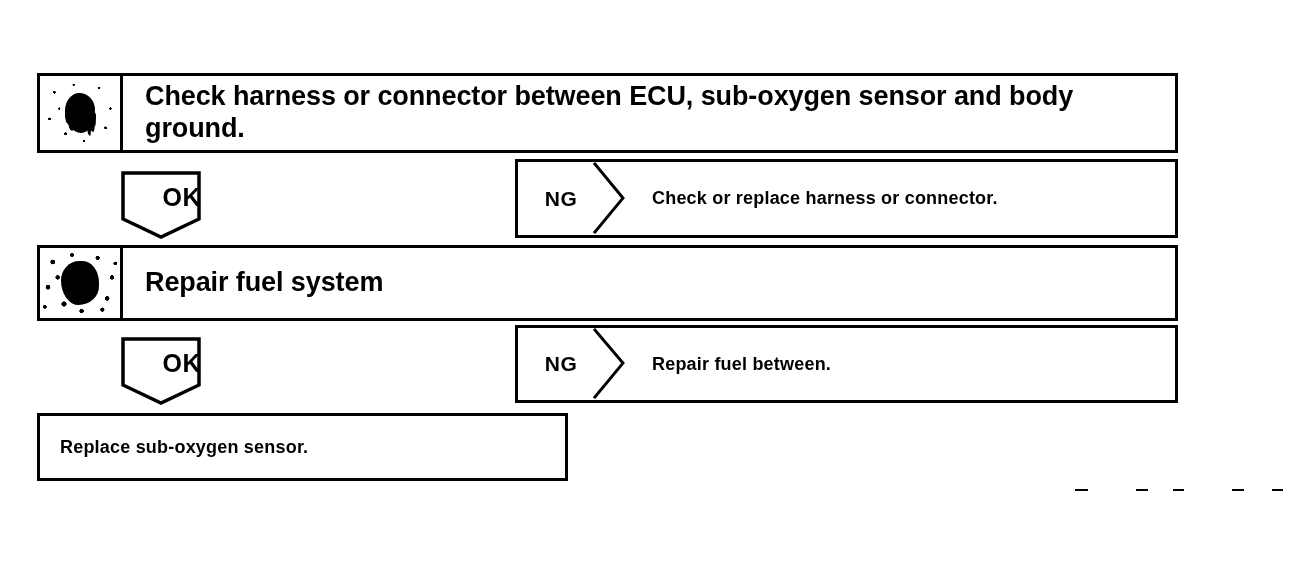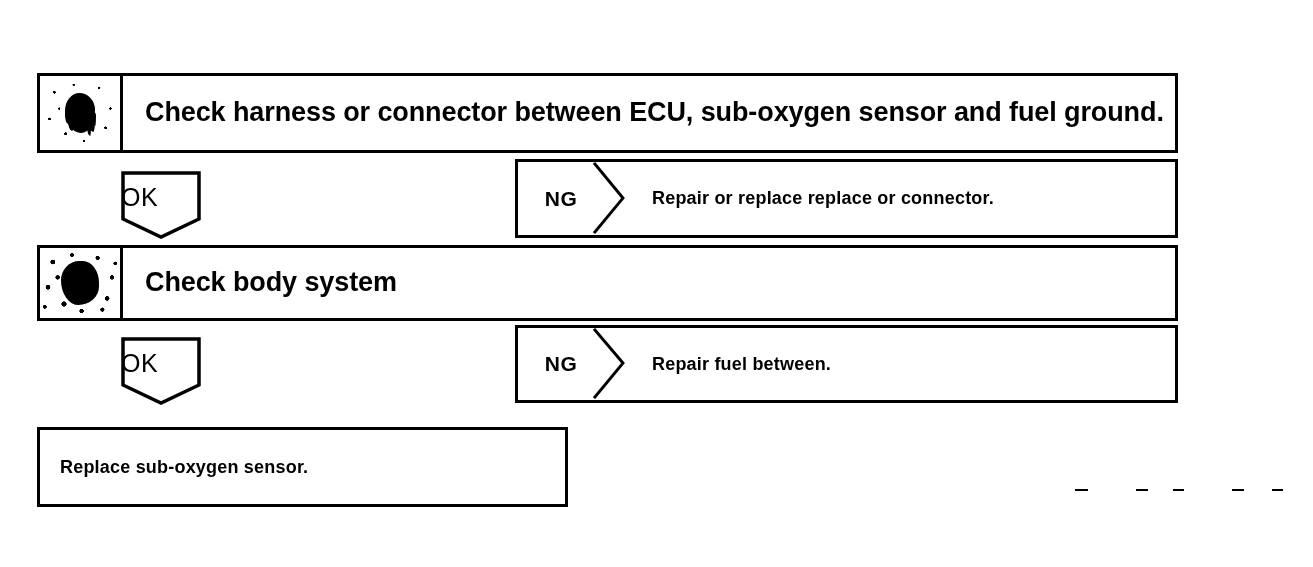--- a/index.html
+++ b/index.html
@@ -150,23 +150,23 @@
     position: absolute;
     width: 80px;
     height: 68px;
   }
   .ok-arrow svg { display: block; width: 100%; height: 100%; }
   .ok-label {
     position: absolute;
     left: 0;
     top: 12px;
     width: 80px;
-    text-align: left;
+    text-align: right;
     font-size: 25px;
-    font-weight: normal;
+    font-weight: bold;
     letter-spacing: 0.5px;
     pointer-events: none;
   }
 
   
   .result-box {
     position: absolute;
     box-sizing: border-box;
     border: 3px solid #000;
     background: #fff;
@@ -191,66 +191,66 @@
 </head>
 <body>
 
 <div class="stage">
 
   <div class="step-box" style="left:37px; top:73px; width:1141px; height:80px;">
     <div class="icon-cell">
       <div class="speckle"></div>
       <div class="blot blot-a"></div>
     </div>
-    <div class="step-text">Check harness or connector between ECU, sub-oxygen sensor and fuel ground.</div>
+    <div class="step-text">Check harness or connector between ECU, sub-oxygen sensor and body ground.</div>
   </div>
 
   <div class="ok-arrow" style="left:121px; top:171px;">
     <svg viewBox="0 0 80 68" preserveAspectRatio="none" aria-hidden="true">
       <polygon points="2,2 78,2 78,48 40,66 2,48" fill="#ffffff" stroke="#000000" stroke-width="3.5" stroke-linejoin="miter"></polygon>
     </svg>
     <div class="ok-label">OK</div>
   </div>
 
   <div class="ng-box" style="left:515px; top:159px; width:663px; height:79px;">
     <div class="ng-label">NG</div>
     <div class="ng-chevron">
       <svg viewBox="0 0 34 79" preserveAspectRatio="none" aria-hidden="true">
         <polyline points="2,1 31,39 2,77" fill="none" stroke="#000000" stroke-width="3" stroke-linejoin="miter"></polyline>
       </svg>
     </div>
-    <div class="ng-text">Repair or replace replace or connector.</div>
+    <div class="ng-text">Check or replace harness or connector.</div>
   </div>
 
   <div class="step-box" style="left:37px; top:245px; width:1141px; height:76px;">
     <div class="icon-cell">
       <div class="speckle heavy"></div>
       <div class="blot blot-b"></div>
     </div>
-    <div class="step-text">Check body system</div>
+    <div class="step-text">Repair fuel system</div>
   </div>
 
   <div class="ok-arrow" style="left:121px; top:337px;">
     <svg viewBox="0 0 80 68" preserveAspectRatio="none" aria-hidden="true">
       <polygon points="2,2 78,2 78,48 40,66 2,48" fill="#ffffff" stroke="#000000" stroke-width="3.5" stroke-linejoin="miter"></polygon>
     </svg>
     <div class="ok-label">OK</div>
   </div>
 
   <div class="ng-box" style="left:515px; top:325px; width:663px; height:78px;">
     <div class="ng-label">NG</div>
     <div class="ng-chevron">
       <svg viewBox="0 0 34 78" preserveAspectRatio="none" aria-hidden="true">
         <polyline points="2,1 31,38 2,76" fill="none" stroke="#000000" stroke-width="3" stroke-linejoin="miter"></polyline>
       </svg>
     </div>
     <div class="ng-text">Repair fuel between.</div>
   </div>
 
-  <div class="result-box" style="left:37px; top:427px; width:531px; height:80px;">
+  <div class="result-box" style="left:37px; top:413px; width:531px; height:68px;">
     <div class="result-text">Replace sub-oxygen sensor.</div>
   </div>
 
   <div class="scan-dash" style="left:1075px; top:489px; width:13px;"></div>
   <div class="scan-dash" style="left:1136px; top:489px; width:12px;"></div>
   <div class="scan-dash" style="left:1173px; top:489px; width:11px;"></div>
   <div class="scan-dash" style="left:1232px; top:489px; width:12px;"></div>
   <div class="scan-dash" style="left:1272px; top:489px; width:11px;"></div>
 
 </div>

